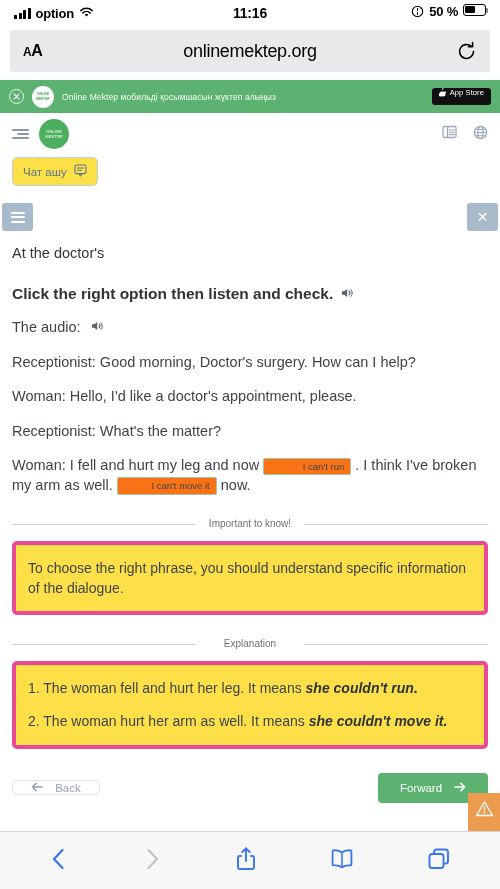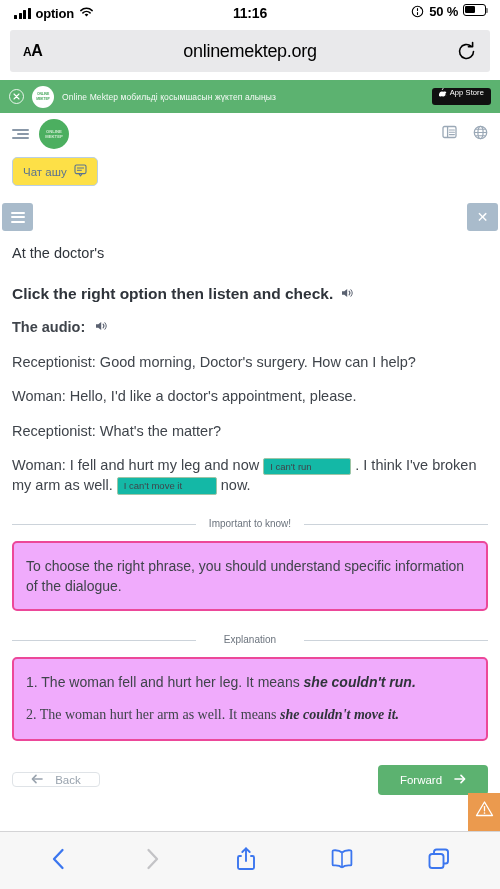--- a/index.html
+++ b/index.html
@@ -136,49 +136,50 @@
 
   
   .content { padding: 6px 12px 0; color: #3a3f47; }
   .lesson-title { font-size: 14.5px; color: #2f343b; margin: 8px 0 0; }
 
   .task-head {
     font-size: 15.5px; font-weight: 700; color: #2f343b;
     margin: 24px 0 0; display: flex; align-items: baseline; gap: 8px;
   }
   .line { font-size: 14.5px; color: #3f444b; margin-top: 15px; line-height: 1.35; }
-  .line.audio { display: flex; align-items: center; gap: 10px; font-weight: bold; }
+  .line.audio { display: flex; align-items: center; gap: 10px; }
 
   .blank {
     display: inline-block; vertical-align: middle;
-    border: 1px solid #9ec5a6; background: #14b8a6;
+    border: 1px solid #9ec5a6; background: #f97316;
     border-radius: 2px; padding: 2px 6px;
     font-size: 9.5px; color: #3f444b; line-height: 1.2;
     min-width: 88px;
+    text-align: right;
   }
   .blank.wide { min-width: 100px; }
 
   
   .divider {
     display: flex; align-items: center; gap: 12px;
     margin: 23px 0 10px;
   }
   .divider .rule { flex: 1; height: 1px; background: #ccd3da; }
   .divider .cap {
     font-size: 10px; color: #6b737d; text-align: center;
     width: 84px; line-height: 1.25; flex: none;
   }
 
   
   .card {
-    border: 2px solid #ec4899; background: #f0abfc;
+    border: 4px solid #ec4899; background: #fde047;
     border-radius: 5px; padding: 13px 12px;
     font-size: 14px; color: #3f444b; line-height: 1.45;
   }
-  .card p + p { margin-top: 13px; font-family: Liberation Serif, serif; }
+  .card p + p { margin-top: 13px; }
   .card b { font-weight: 700; font-style: italic; color: #2f343b; }
 
   
   .navrow {
     display: flex; align-items: center; justify-content: space-between;
     margin: 24px 0 0;
   }
   .btn-back {
     border: 1px solid #dfe3e7; background: #fff; border-radius: 4px;
     height: 15px; width: 88px;

